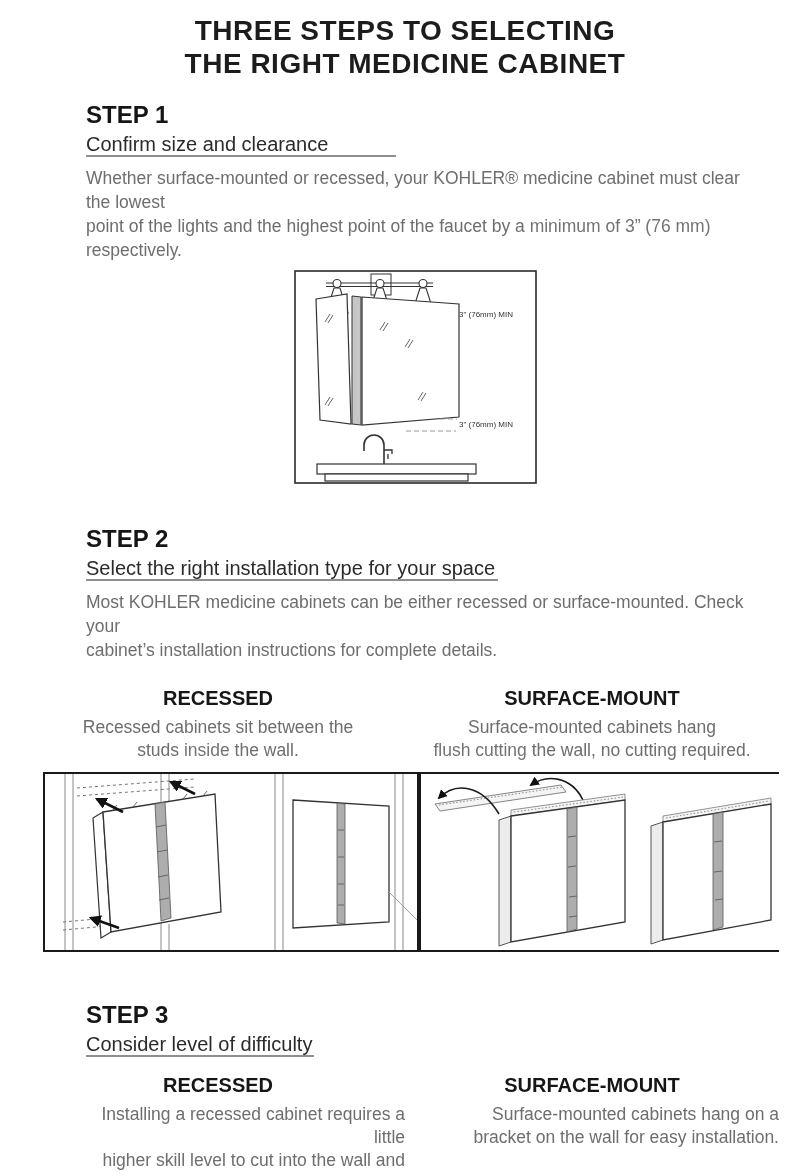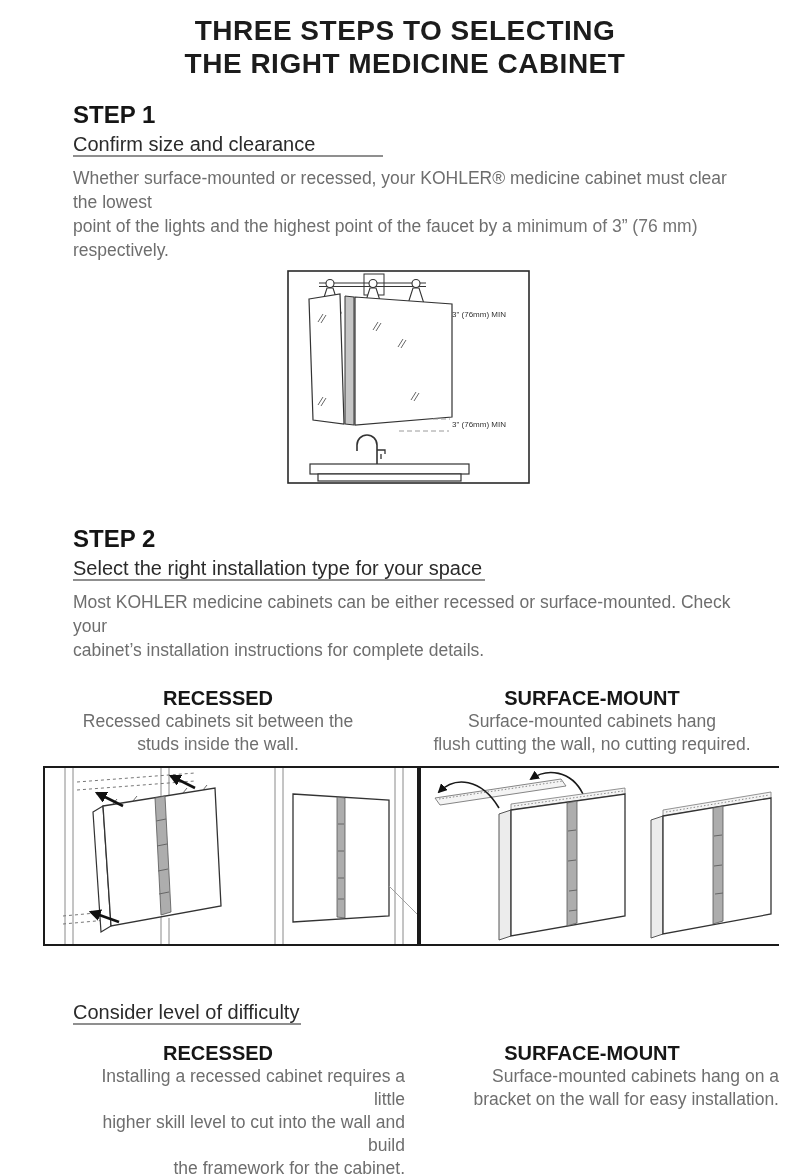--- a/index.html
+++ b/index.html
@@ -2,37 +2,37 @@
 <html><head>
 <meta charset="utf-8">
 <style>
   html,body { margin:0; padding:0; background:#ffffff; }
   .page {
     position:relative; width:748px; height:1176px; margin:0 auto;
     background:#fff; box-sizing:border-box; padding-top:14px;
     font-family:"Liberation Sans", sans-serif; color:#1b1b1b; overflow:hidden;
   }
   .title { text-align:center; font-weight:bold; font-size:28px; line-height:33px; letter-spacing:.5px; color:#1c1c1c; }
-  section { margin-left:42px; margin-right:35px; }
+  section { margin-left:55px; margin-right:35px; }
   .step1 { margin-top:22px; }
   .step2 { margin-top:38px; }
   .step3 { margin-top:46px; }
   h2.step-h { margin:0; font-size:24px; line-height:26px; font-weight:bold; color:#151515; }
   .subhead { margin-top:5px; font-size:20px; line-height:22px; color:#2b2b2b;
              border-bottom:2px solid #8f8f8f; padding-bottom:0; display:inline-block; }
   .u1 { min-width:310px; } .u2 { min-width:412px; } .u3 { min-width:228px; }
   p.body { margin:9px 0 0 0; font-size:17.5px; line-height:24px; color:#6e6e6e; max-width:742px; }
   p.body b, .desc b { color:#737373; font-weight:normal; }
   .diagram-wrap { margin-top:8px; text-align:center; }
   svg text { font-family:"Liberation Sans", sans-serif; }
 
   .cols { display:flex; margin-left:0; margin-right:0; }
   .col { width:50%; box-sizing:border-box; }
   .colhead { text-align:center; font-size:20px; line-height:24px; font-weight:bold; color:#161616; }
-  .desc { font-size:17.5px; line-height:23px; color:#6e6e6e; text-align:center; }
+  .desc { margin-top:6px; font-size:17.5px; line-height:23px; color:#6e6e6e; text-align:center; }
   .cols2 { margin-top:24px; }
   .illus { margin-top:10px; }
   .cols3 { margin-top:16px; }
   .desc-left { text-align:right; margin-left:35px; }
   .difficulty-row { display:flex; margin-top:26px; }
   .diff-label { text-align:center; font-size:17px; font-weight:normal; color:#141414; letter-spacing:.3px; }
   .hexes { margin-top:7px; display:flex; justify-content:center; gap:13px; height:31px; }
 </style>
 </head>
 <body>
@@ -222,20 +222,21 @@
                 <line x1="295" y1="100" x2="303" y2="99"></line>
               <line x1="296" y1="128" x2="304" y2="127"></line>
             </g>
           </g>
         </svg>
       </div>
     </div>
   </div>
 
   <section class="step3">
+    <h2 class="step-h">STEP 3</h2>
     <div class="subhead u3">Consider level of difficulty</div>
   </section>
 
   <div class="cols cols3">
     <div class="col">
       <div class="colhead">RECESSED</div>
       <div class="desc desc-left">Installing a recessed cabinet requires a little<br>higher skill level to cut into the wall and build<br>the framework for the cabinet.</div>
     </div>
     <div class="col">
       <div class="colhead">SURFACE-MOUNT</div>

